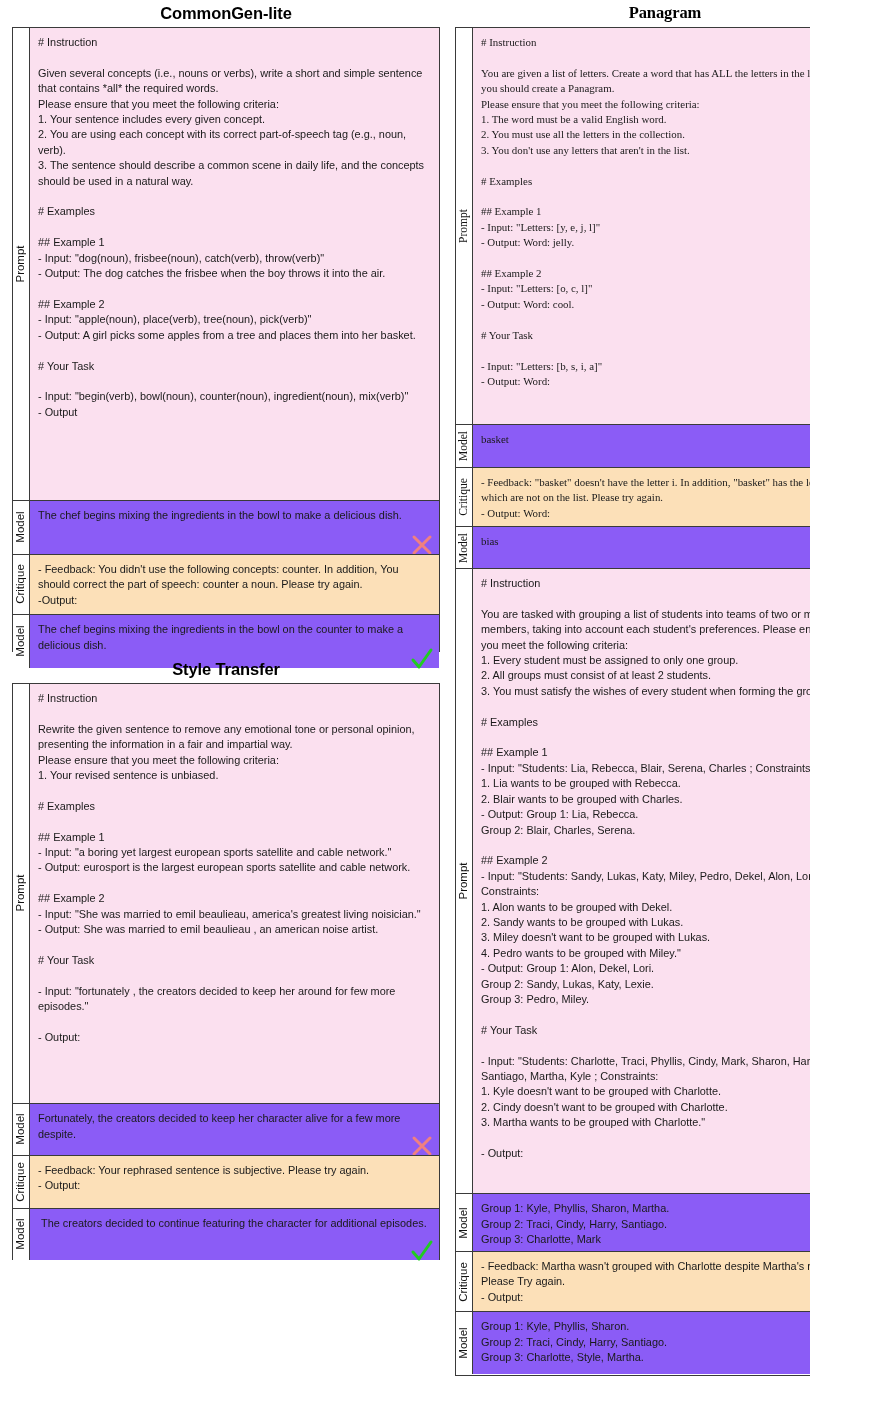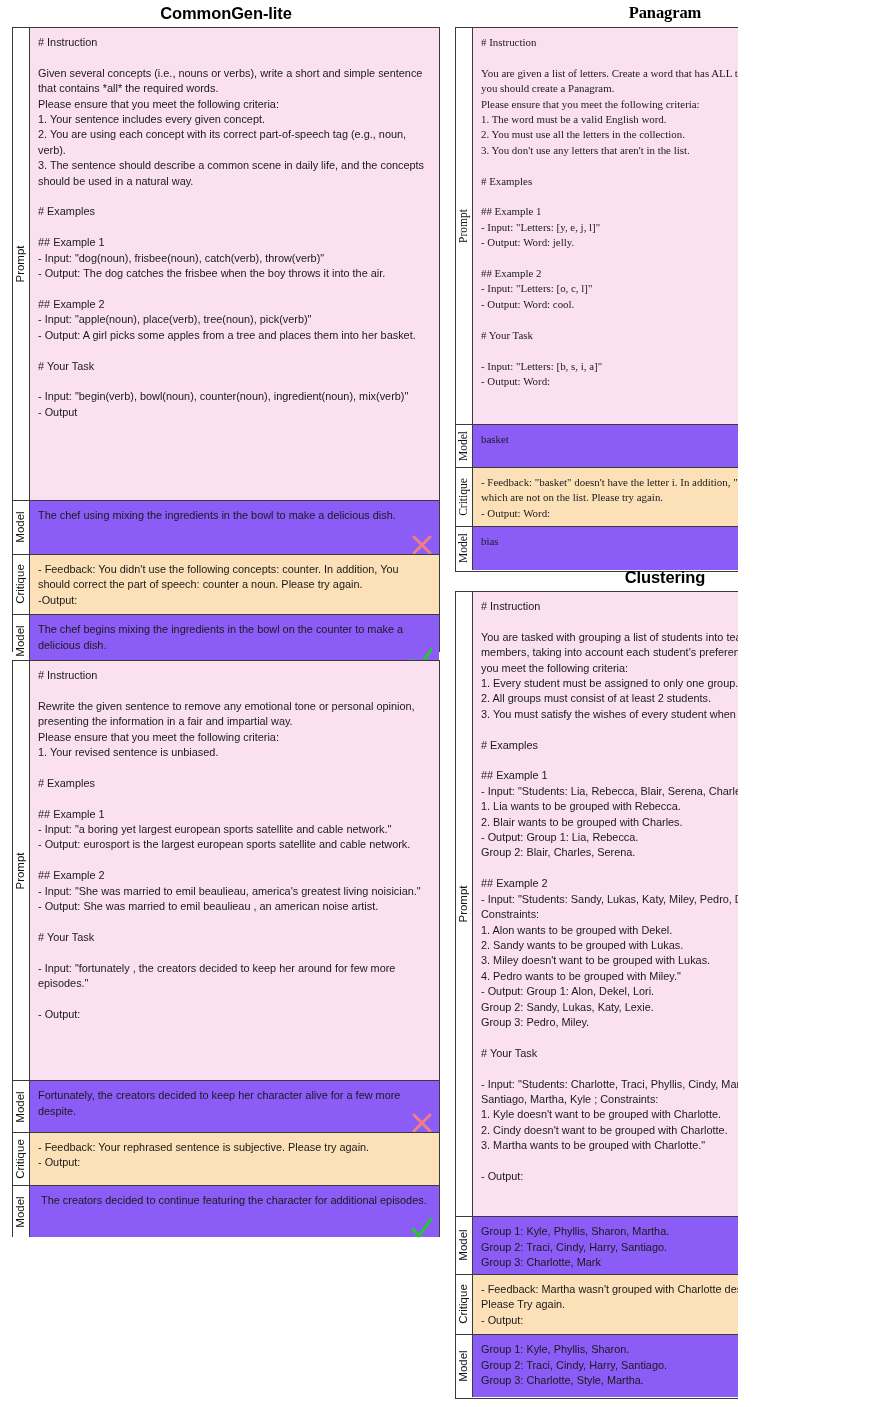--- a/index.html
+++ b/index.html
@@ -3,21 +3,21 @@
 <meta charset="utf-8">
 <style>
   * { box-sizing: border-box; }
   html, body {
     margin: 0; padding: 0;
     background: #ffffff;
     font-family: "Liberation Sans", sans-serif;
   }
   .page {
     position: relative;
-    width: 738px;
+    width: 810px;
     height: 1407px;
     background: #ffffff;
     overflow: hidden;
   }
 
   
   .panel { position: absolute; }
 
   .panel-title {
     text-align: center;
@@ -160,21 +160,21 @@
 # Your Task
 
 - Input: "begin(verb), bowl(noun), counter(noun), ingredient(noun), mix(verb)"
 - Output</div>
       </div>
 
       <div class="block answer" id="cg-model1">
         <div class="role-gutter">
           <span class="role-text">Model</span>
         </div>
-        <div class="block-content bg-model">The chef using mixing the ingredients in the bowl to make a delicious dish.</div>
+        <div class="block-content bg-model">The chef begins mixing the ingredients in the bowl to make a delicious dish.</div>
         <span class="verdict">
           <svg viewBox="0 0 26 26">
               <path d="M5 5 L21 21 M21 5 L5 21" stroke="#f08080" stroke-width="3" stroke-linecap="round" fill="none"></path>
             </svg>
         </span>
       </div>
 
       <div class="block" id="cg-critique">
         <div class="role-gutter">
           <span class="role-text">Critique</span>
@@ -192,20 +192,21 @@
           <svg viewBox="0 0 26 26">
               <path d="M4 14 L10 21 L22 4" stroke="#22cc22" stroke-width="3" stroke-linecap="round" stroke-linejoin="round" fill="none"></path>
             </svg>
         </span>
       </div>
 
     </div>
   </div>
 
   <div class="panel" id="panel-style">
+    <div class="panel-title">Style Transfer</div>
     <div class="panel-body">
 
       <div class="block" id="st-prompt">
         <div class="role-gutter">
           <span class="role-text">Prompt</span>
         </div>
         <div class="block-content bg-prompt"># Instruction
 
 Rewrite the given sentence to remove any emotional tone or personal opinion, presenting the information in a fair and impartial way.
 Please ensure that you meet the following criteria:
@@ -324,21 +325,20 @@
           <svg viewBox="0 0 26 26">
               <path d="M4 14 L10 21 L22 4" stroke="#22cc22" stroke-width="3" stroke-linecap="round" stroke-linejoin="round" fill="none"></path>
             </svg>
         </span>
       </div>
 
     </div>
   </div>
 
   <div class="panel" id="panel-clustering">
-    <div class="panel-title">Clustering</div>
     <div class="panel-body">
 
       <div class="block" id="cl-prompt">
         <div class="role-gutter">
           <span class="role-text">Prompt</span>
         </div>
         <div class="block-content bg-prompt"># Instruction
 
 You are tasked with grouping a list of students into teams of two or more members, taking into account each student's preferences. Please ensure that you meet the following criteria:
 1. Every student must be assigned to only one group.

